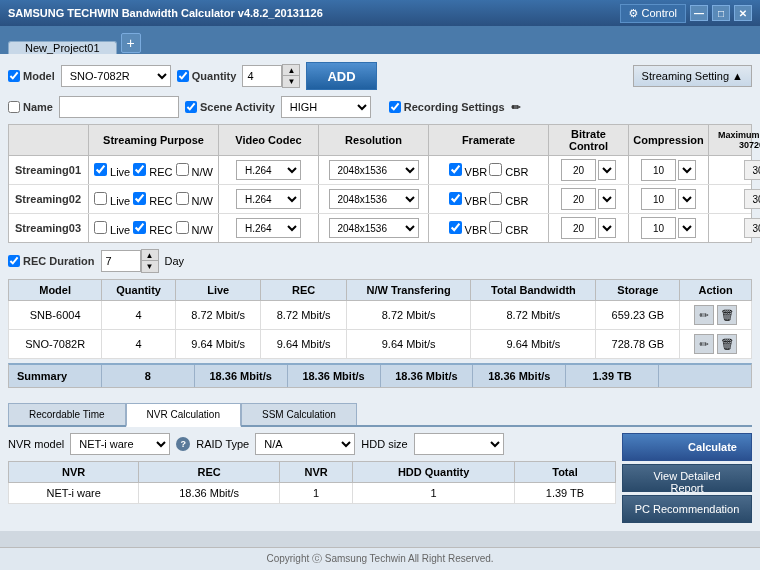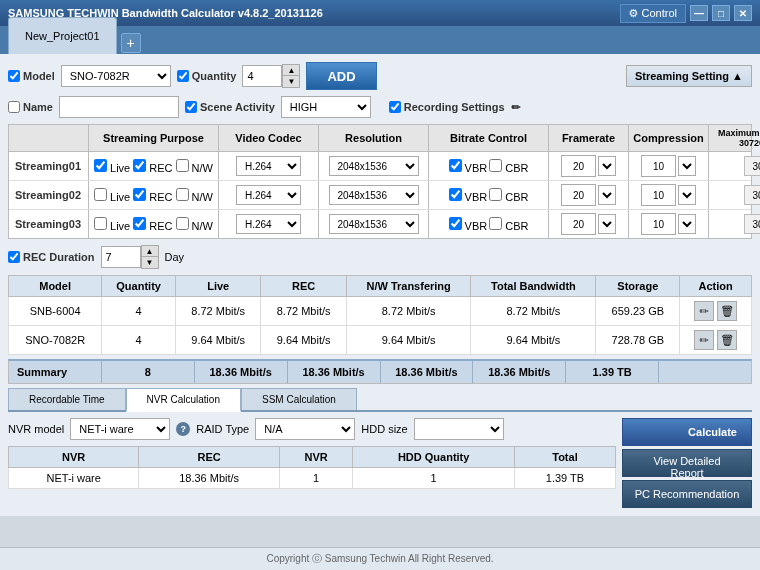--- a/index.html
+++ b/index.html
@@ -41,21 +41,21 @@
       background: #4a7aaa;
       height: 28px;
       display: flex;
       align-items: flex-end;
       padding: 0 8px;
     }
     .tab {
       background: #c8d8e8;
       border: 1px solid #8aabca;
       border-bottom: none;
-      padding: 12px 16px;
+      padding: 0 16px;
       cursor: pointer;
       border-radius: 3px 3px 0 0;
       font-size: 11px;
     }
     .tab-add {
       background: #5a8ab8;
       border: 1px solid #7aabde;
       color: white;
       width: 20px; height: 20px;
       display: flex; align-items: center; justify-content: center;
@@ -87,21 +87,21 @@
       font-size: 13px;
       font-weight: bold;
       cursor: pointer;
       height: 28px;
     }
     .streaming-setting-btn {
       background: linear-gradient(to bottom, #e0e8f0, #c8d8e8);
       border: 1px solid #aaa;
       padding: 4px 8px;
       cursor: pointer;
-      font-weight: bold;
+      font-weight: normal;
       font-size: 11px;
     }
 
     
     .streaming-table-wrap {
       background: white;
       border: 1px solid #bbb;
       margin-bottom: 6px;
     }
     .streaming-header {
@@ -165,21 +165,21 @@
       display: flex; align-items: center; justify-content: center;
       font-size: 11px;
     }
 
     
     .summary-row {
       display: flex;
       background: #c8d8e8;
       border: 1px solid #bbb;
       border-top: 2px solid #8aabca;
-      margin-bottom: 4px;
+      margin-bottom: 15px;
     }
     .summary-cell {
       flex: 1;
       padding: 5px 8px;
       border-right: 1px solid #9ab0c8;
       text-align: center;
       font-weight: bold;
       font-size: 11px;
     }
     .summary-cell:first-child { text-align: left; }
@@ -356,22 +356,22 @@
       <span style="margin-left:4px; cursor:pointer;">✏</span>
     </div>
   </div>
 
   <div class="streaming-table-wrap">
     <div class="streaming-header">
       <div></div>
       <div>Streaming Purpose</div>
       <div>Video Codec</div>
       <div>Resolution</div>
+      <div>Framerate</div>
       <div>Bitrate Control</div>
-      <div>Framerate</div>
       <div>Compression</div>
       <div style="font-size:9px;">Maximum Bitrate (64-30720)kbps</div>
     </div>
 
     <div class="streaming-row">
       <div class="stream-name">Streaming01</div>
       <div class="purpose-cell">
         <label><input type="checkbox" checked="" style=""> Live</label>
         <label><input type="checkbox" checked="" style=""> REC</label>
         <label><input type="checkbox" style=""> N/W</label>

